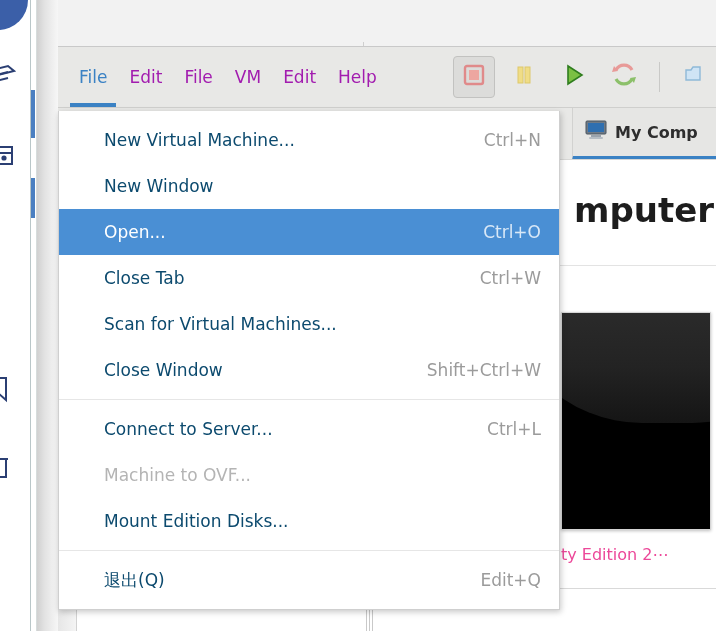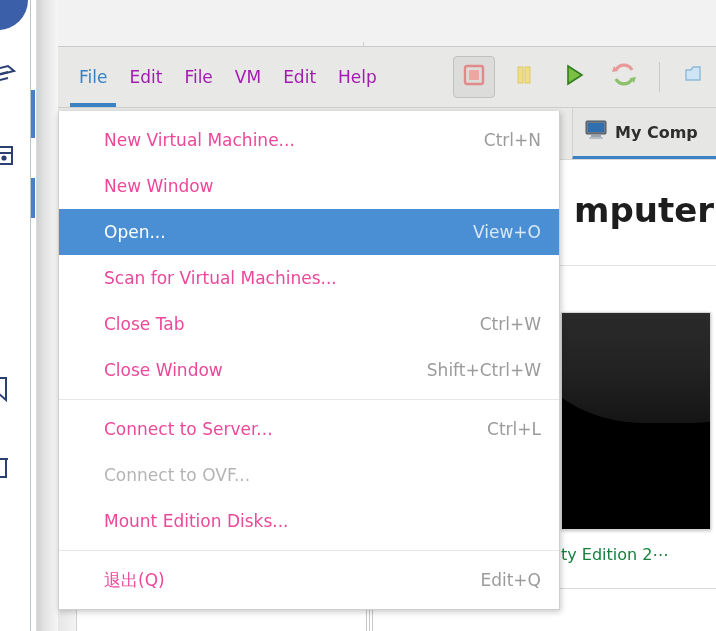--- a/index.html
+++ b/index.html
@@ -228,21 +228,21 @@
     position: absolute;
     left: -60px; top: -30px;
     width: 330px; height: 140px;
     background: linear-gradient(to bottom, #2e2e2e 0%, #232323 60%, #151515 100%);
     border-radius: 0 0 170px 170px;
   }
   #vm-caption {
     position: absolute;
     left: 4px; top: 380px;
     font-size: 16px;
-    color: #15803d;
+    color: #ec4899;
     white-space: nowrap;
   }
   
   #content-leftrule {
     position: absolute;
     left: 0; top: 0; bottom: 0;
     width: 1px;
     background: #e0e0e0;
   }
 
@@ -293,21 +293,21 @@
     position: relative;
     height: 46px;
     display: flex;
     align-items: center;
     padding: 0 18px 0 45px;
     box-sizing: border-box;
     cursor: default;
   }
   .mi .mi-label {
     font-size: 17px;
-    color: #ec4899;
+    color: #0c4a6e;
     white-space: nowrap;
   }
   .mi .mi-accel {
     margin-left: auto;
     font-size: 17px;
     color: #9b9b9b;
     white-space: nowrap;
     padding-left: 30px;
   }
   .mi.highlight {
@@ -492,47 +492,47 @@
     <span class="mi-accel">Ctrl+N</span>
   </div>
 
   <div class="mi">
     <span class="mi-label">New Window</span>
     <span class="mi-accel"></span>
   </div>
 
   <div class="mi highlight">
     <span class="mi-label">Open...</span>
-    <span class="mi-accel">View+O</span>
+    <span class="mi-accel">Ctrl+O</span>
+  </div>
+
+  <div class="mi">
+    <span class="mi-label">Close Tab</span>
+    <span class="mi-accel">Ctrl+W</span>
   </div>
 
   <div class="mi">
     <span class="mi-label">Scan for Virtual Machines...</span>
     <span class="mi-accel"></span>
   </div>
 
   <div class="mi">
-    <span class="mi-label">Close Tab</span>
-    <span class="mi-accel">Ctrl+W</span>
-  </div>
-
-  <div class="mi">
     <span class="mi-label">Close Window</span>
     <span class="mi-accel">Shift+Ctrl+W</span>
   </div>
 
   <div class="mi-sep"></div>
 
   <div class="mi">
     <span class="mi-label">Connect to Server...</span>
     <span class="mi-accel">Ctrl+L</span>
   </div>
 
   <div class="mi disabled">
-    <span class="mi-label">Connect to OVF...</span>
+    <span class="mi-label">Machine to OVF...</span>
     <span class="mi-accel"></span>
   </div>
 
   <div class="mi">
     <span class="mi-label">Mount Edition Disks...</span>
     <span class="mi-accel"></span>
   </div>
 
   <div class="mi-sep"></div>
 

